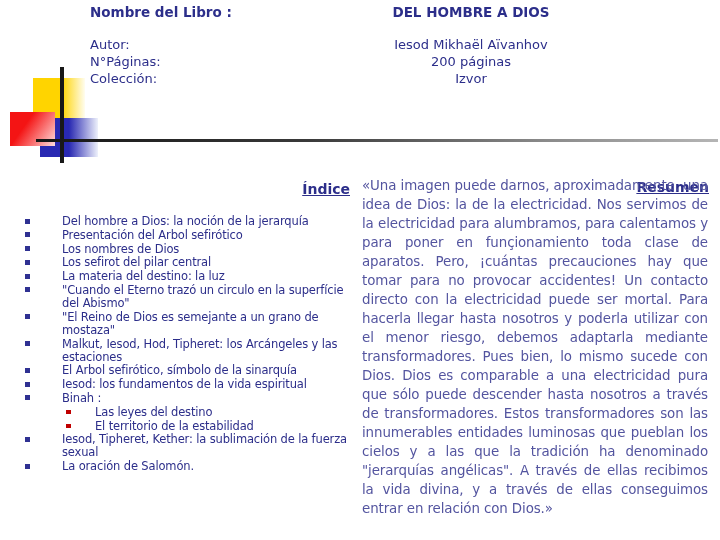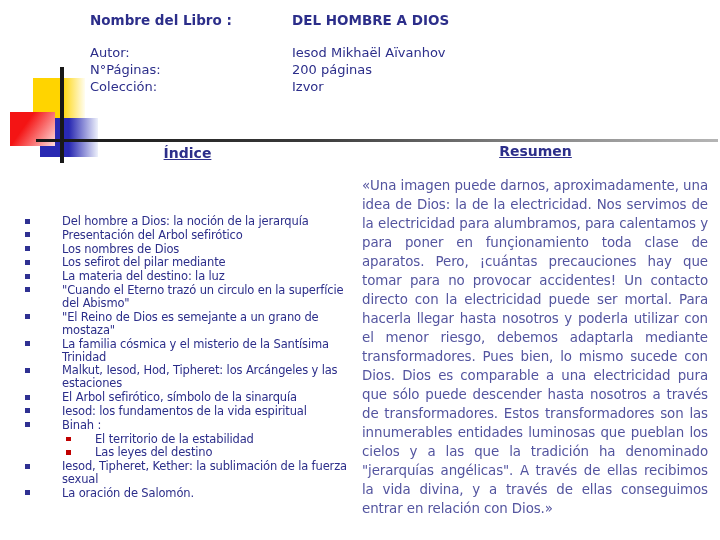--- a/index.html
+++ b/index.html
@@ -10,40 +10,40 @@
   }
   html,body{margin:0;padding:0;}
   body{
     width:720px;height:540px;background:#ffffff;position:relative;
     font-family:"DejaVu Sans","Liberation Sans",sans-serif;
     overflow:hidden;
   }
   .abs{position:absolute;}
 
   
-  .header{left:90px;top:12px;width:560px;color:var(--navy);}
+  .header{left:90px;top:4px;width:560px;color:var(--navy);}
   .hrow{display:flex;line-height:17px;font-size:13px;}
   .hrow.title{font-weight:bold;font-size:13.5px;margin-bottom:15px;}
   .hlabel{width:202px;flex:none;}
-  .hvalue{flex:1;}
+  .hvalue{flex:1;text-align:center;}
 
   
   .sq-yellow{left:33px;top:78px;width:52px;height:44px;
     background:linear-gradient(to right,#ffd400 55%,#fffdf0 100%);}
   .sq-blue{left:40px;top:118px;width:58px;height:39px;
     background:linear-gradient(to right,#2929b2 50%,#eef1fb 100%);}
   .sq-red{left:10px;top:112px;width:45px;height:34px;
     background:linear-gradient(125deg,#f41414 35%,#ffdede 100%);}
   .vline{left:60px;top:67px;width:3.5px;height:96px;background:#181818;}
   .hline{left:36px;top:138.5px;width:682px;height:3px;
     background:linear-gradient(to right,#151515,#3a3a3a 40%,#8b8b8b 75%,#b5b5b5 100%);}
 
   
   .sec-title{font-size:14px;font-weight:bold;color:var(--navy);
-    text-decoration:underline;text-align:center;}
+    text-decoration:underline;text-align:right;margin-top:36px;}
   .index-title{left:25px;top:145px;width:325px;}
   .summary-title{left:362px;top:143px;width:347px;}
 
   
   .index-list{left:25px;top:177px;width:327px;color:var(--navy);
     font-size:11.5px;line-height:13px;letter-spacing:-0.15px;margin-top:38px;}
   .idx-item{position:relative;padding-left:37px;margin-bottom:0.8px;width:290px;}
   .idx-item.lvl2{padding-left:70px;}
   .marker{position:absolute;left:0;top:3.5px;width:5px;height:5px;background:var(--bullet);}
   .idx-item.lvl2 .marker{left:41px;top:4px;width:4.5px;height:4.5px;background:var(--subBullet);}
@@ -81,29 +81,29 @@
 <div class="abs hline"></div>
 
 <div class="abs sec-title index-title">Índice</div>
 <div class="abs sec-title summary-title">Resumen</div>
 
 <div class="abs index-list">
     <div class="idx-item lvl1"><span class="marker"></span><span>Del hombre a Dios: la noción de la jerarquía</span></div>
     <div class="idx-item lvl1"><span class="marker"></span><span>Presentación del Arbol sefirótico</span></div>
     <div class="idx-item lvl1"><span class="marker"></span></div>
     <div class="idx-item lvl1"><span class="marker"></span><span>Los nombres de Dios</span></div>
-    <div class="idx-item lvl1"><span class="marker"></span><span>Los sefirot del pilar mediante</span></div>
+    <div class="idx-item lvl1"><span class="marker"></span><span>Los sefirot del pilar central</span></div>
     <div class="idx-item lvl1"><span class="marker"></span></div>
     <div class="idx-item lvl1"><span class="marker"></span><span>La materia del destino: la luz</span></div>
     <div class="idx-item lvl1"><span class="marker"></span><span>"Cuando el Eterno trazó un circulo en la superfície del Abismo"</span></div>
     <div class="idx-item lvl1"><span class="marker"></span><span>"El Reino de Dios es semejante a un grano de mostaza"</span></div>
-    <div class="idx-item lvl1"><span class="marker"></span><span>La familia cósmica y el misterio de la Santísima Trinidad</span></div>
+    <div class="idx-item lvl1"><span class="marker"></span></div>
     <div class="idx-item lvl1"><span class="marker"></span><span>Malkut, Iesod, Hod, Tipheret: los Arcángeles y las estaciones</span></div>
     <div class="idx-item lvl1"><span class="marker"></span><span>El Arbol sefirótico, símbolo de la sinarquía</span></div>
     <div class="idx-item lvl1"><span class="marker"></span><span>Iesod: los fundamentos de la vida espiritual</span></div>
     <div class="idx-item lvl1"><span class="marker"></span><span>Binah :</span></div>
+    <div class="idx-item lvl2"><span class="marker"></span><span>Las leyes del destino</span></div>
     <div class="idx-item lvl2"><span class="marker"></span><span>El territorio de la estabilidad</span></div>
-    <div class="idx-item lvl2"><span class="marker"></span><span>Las leyes del destino</span></div>
     <div class="idx-item lvl1"><span class="marker"></span><span>Iesod, Tipheret, Kether: la sublimación de la fuerza sexual</span></div>
     <div class="idx-item lvl1"><span class="marker"></span><span>La oración de Salomón.</span></div>
   </div>
 
 <div class="abs summary">«Una imagen puede darnos, aproximadamente, una idea de Dios: la de la electricidad. Nos servimos de la electricidad para alumbramos, para calentamos y para poner en funçionamiento toda clase de aparatos. Pero, ¡cuántas precauciones hay que tomar para no provocar accidentes! Un contacto directo con la electricidad puede ser mortal. Para hacerla llegar hasta nosotros y poderla utilizar con el menor riesgo, debemos adaptarla mediante transformadores. Pues bien, lo mismo sucede con Dios. Dios es comparable a una electricidad pura que sólo puede descender hasta nosotros a través de transformadores. Estos transformadores son las innumerables entidades luminosas que pueblan los cielos y a las que la tradición ha denominado "jerarquías angélicas". A través de ellas recibimos la vida divina, y a través de ellas conseguimos entrar en relación con Dios.»</div>
 
 </body></html>

